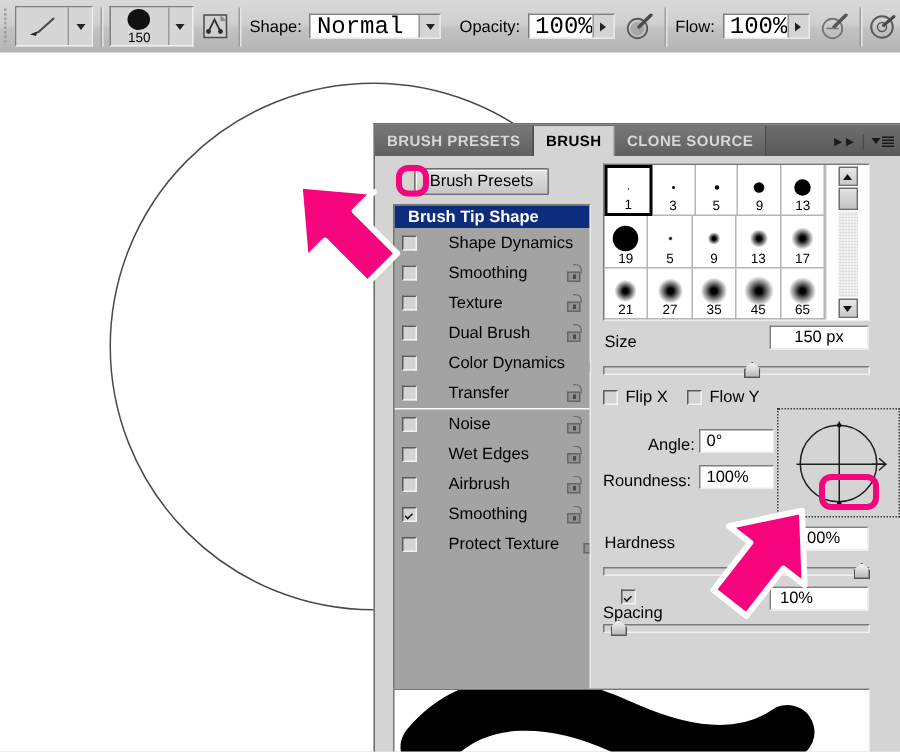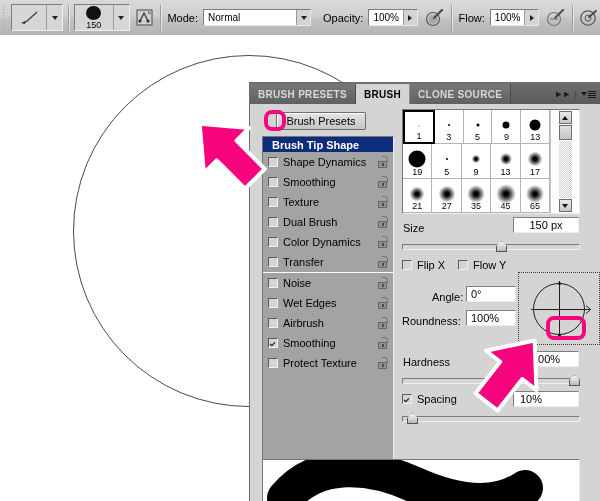--- a/index.html
+++ b/index.html
@@ -39,21 +39,22 @@
   .bp-dot{width:15px;height:15px;border-radius:50%;background:#111;margin-top:1px;}
   .bp-num{font-size:9px;line-height:9px;margin-top:1px;}
   .icon-btn{
     width:25px;height:27px;display:flex;align-items:center;justify-content:center;
     border:1px solid transparent;box-sizing:border-box;
   }
   .ob-label{margin:0 5px 0 2px;font-size:11px;}
   .field{
     border:1px solid #7e7e7e;border-right-color:#e8e8e8;border-bottom-color:#e8e8e8;
     background:#fff;height:17px;box-sizing:border-box;display:flex;align-items:center;
-    font-size:10px;
+    font-size:16px;
+    font-family:Liberation Mono, monospace;
   }
   .field .val{padding:0 4px;flex:1;white-space:nowrap;overflow:hidden;}
   .field .spin{
     width:14px;border-left:1px solid #999;background:#d4d4d4;
     display:flex;align-items:center;justify-content:center;height:100%;box-sizing:border-box;
   }
   .tri-right{width:0;height:0;border-top:3px solid transparent;border-bottom:3px solid transparent;border-left:4px solid #222;}
   .mode-field{width:178px;}
   .num-field{width:58px;}
   
@@ -99,21 +100,21 @@
   
   #option-list{
     position:absolute;left:12px;top:32px;width:132px;height:357px;
     background:#a3a3a3;border:1px solid #767676;border-right-color:#ededed;border-bottom-color:#ededed;
     box-sizing:border-box;overflow:hidden;
   }
   #list-header{
     height:15px;background:#0d2c7d;color:#fff;font-weight:bold;font-size:11px;
     display:flex;align-items:center;padding-left:9px;box-sizing:border-box;
   }
-  .opt-row{height:20px;display:flex;align-items:center;padding:0 4px 0 5px;box-sizing:border-box;}
+  .opt-row{height:20px;display:flex;align-items:center;padding:0 4px 0 5px;box-sizing:border-box;gap:16px;}
   .opt-row.sep{border-top:1px solid #fbfbfb;height:21px;}
   .cb{
     width:10px;height:10px;background:#d4d4d4;
     border:1px solid #5b5b5b;border-right-color:#f2f2f2;border-bottom-color:#f2f2f2;
     box-sizing:border-box;margin-right:5px;position:relative;flex:none;
   }
   .cb.checked::after{
     content:"";position:absolute;left:1px;top:3px;width:4px;height:2px;
     border-left:1.5px solid #111;border-bottom:1.5px solid #111;
     transform:rotate(-45deg);
@@ -243,21 +244,21 @@
       <rect x="2" y="2" width="15" height="15" fill="#d0d0d0" stroke="#4a4a4a"></rect>
       <path d="M5 13 L9 5 L13 13" stroke="#333" fill="none" stroke-width="1.2"></path>
       <circle cx="5" cy="13" r="1.6" fill="#2a2a2a"></circle>
         <circle cx="13" cy="13" r="1.6" fill="#2a2a2a"></circle>
       <path d="M13 2 L17 6 L13 6 Z" fill="#8a8a8a"></path>
     </svg>
   </div>
 
   <div class="ob-sep"></div>
 
-  <span class="ob-label">Mode:</span>
+  <span class="ob-label">Shape:</span>
   <div class="field mode-field">
     <span class="val">Normal</span>
     <span class="spin">
         <i class="tri-down"></i>
       </span>
   </div>
 
   <span class="ob-label" style="margin-left:12px;">Opacity:</span>
   <div class="field num-field">
     <span class="val" style="text-align:center;">100%</span>
@@ -544,21 +545,21 @@
     </div>
 
     <span class="ctl-label" style="left:153px;top:252px;">Hardness</span>
     <div class="txtbox" style="left:263px;top:247px;width:66px;">
       <span>100%</span>
     </div>
     <div class="slider" style="left:152px;top:274px;width:178px;">
       <span class="thumb" style="left:166px;"></span>
     </div>
 
-    <div style="position:absolute;left:152px;top:289px;display:flex;align-items:center;">
+    <div style="position:absolute;left:152px;top:289px;display:flex;align-items:center;flex-direction:column;">
       <span class="cb checked"></span>
       <span style="font-size:11px;">Spacing</span>
     </div>
     <div class="txtbox" style="left:263px;top:287px;width:66px;">
       <span style="position:absolute;left:6px;">10%</span>
     </div>
     <div class="slider" style="left:152px;top:312px;width:178px;">
       <span class="thumb" style="left:4px;"></span>
     </div>
 

